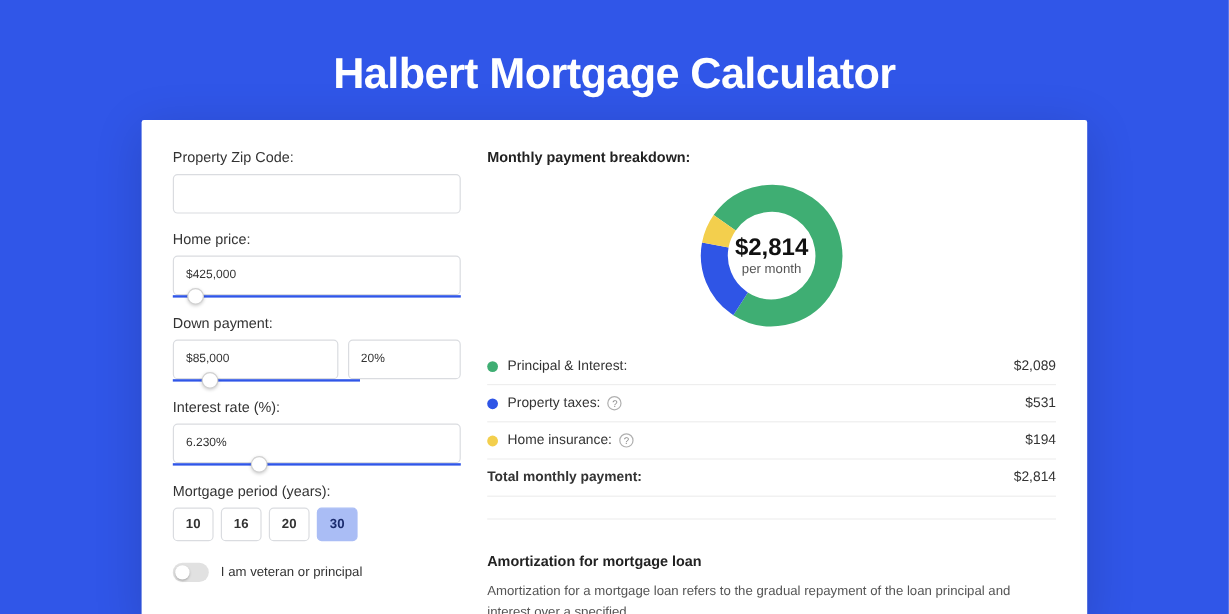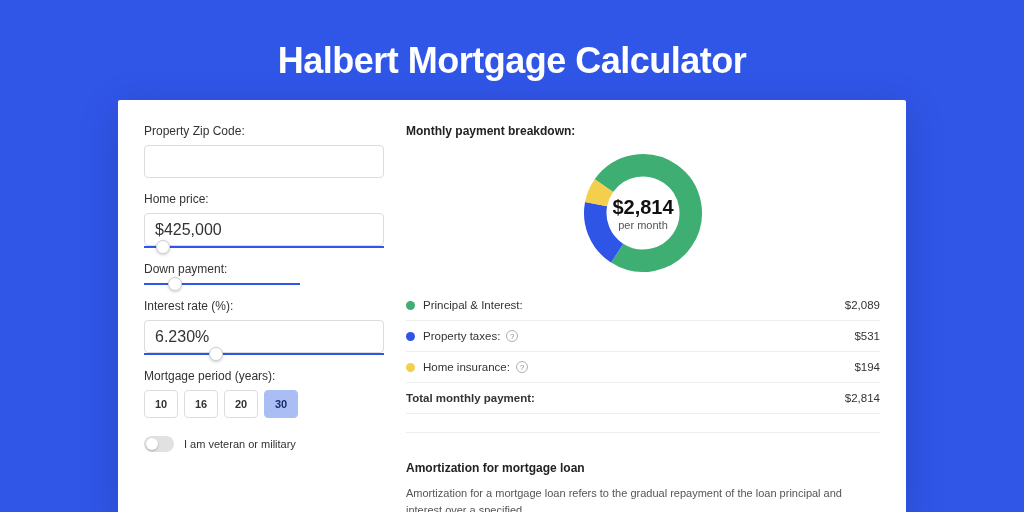--- a/index.html
+++ b/index.html
@@ -37,21 +37,21 @@
     margin-bottom: 7px;
     display: block;
   }
   .field-group { margin-bottom: 14px; }
   .text-input {
     width: 100%;
     height: 33px;
     border: 1px solid #dadce0;
     border-radius: 4px;
     padding: 0 10px;
-    font-size: 16px;
+    font-size: 10px;
     color: #333;
     background: #fff;
   }
   .slider-track {
     position: relative;
     height: 2px;
     background: #3056e8;
     margin-top: 0px;
     cursor: pointer;
   }
@@ -187,20 +187,24 @@
     <div class="field-group">
       <label class="field-label">Home price:</label>
       <input class="text-input" value="$425,000" style="">
       <div class="slider-track">
         <div class="slider-thumb" id="thumb-hp" style="left: 8%;"></div>
       </div>
     </div>
 
     <div class="field-group">
       <label class="field-label">Down payment:</label>
+      <div class="dp-row">
+        <input class="text-input" value="$85,000" style="">
+        <input class="text-input" value="20%" style="">
+      </div>
       <div class="slider-track" style="width:65%">
         <div class="slider-thumb" id="thumb-dp" style="left: 20%;"></div>
       </div>
     </div>
 
     <div class="field-group">
       <label class="field-label">Interest rate (%):</label>
       <input class="text-input" value="6.230%" style="">
       <div class="slider-track">
         <div class="slider-thumb" id="thumb-ir" style="left: 30%;"></div>
@@ -212,21 +216,21 @@
       <div class="period-btns" id="period-btns">
           <button class="period-btn">10</button>
           <button class="period-btn">16</button>
           <button class="period-btn">20</button>
           <button class="period-btn active">30</button>
         </div>
     </div>
 
     <div class="veteran-row">
       <div class="toggle"></div>
-      <span>I am veteran or military</span>
+      <span>I am veteran or principal</span>
     </div>
   </div>
 
   <div class="right-col">
     <div class="breakdown-title">Monthly payment breakdown:</div>
 
     <div class="donut-wrap">
       <svg id="donut-svg" width="126" height="126" viewBox="0 0 42 42">
           <circle cx="21" cy="21" r="15.9155" fill="none" stroke="#3fae73" stroke-width="7.5" stroke-dasharray="74.23598958605349 25.764046170363216" stroke-dashoffset="0" transform="rotate(-145 21 21)"></circle>
           <circle cx="21" cy="21" r="15.9155" fill="none" stroke="#2f55e6" stroke-width="7.5" stroke-dasharray="18.8699427813281 81.13009297508862" stroke-dashoffset="-74.23598958605349" transform="rotate(-145 21 21)"></circle>

